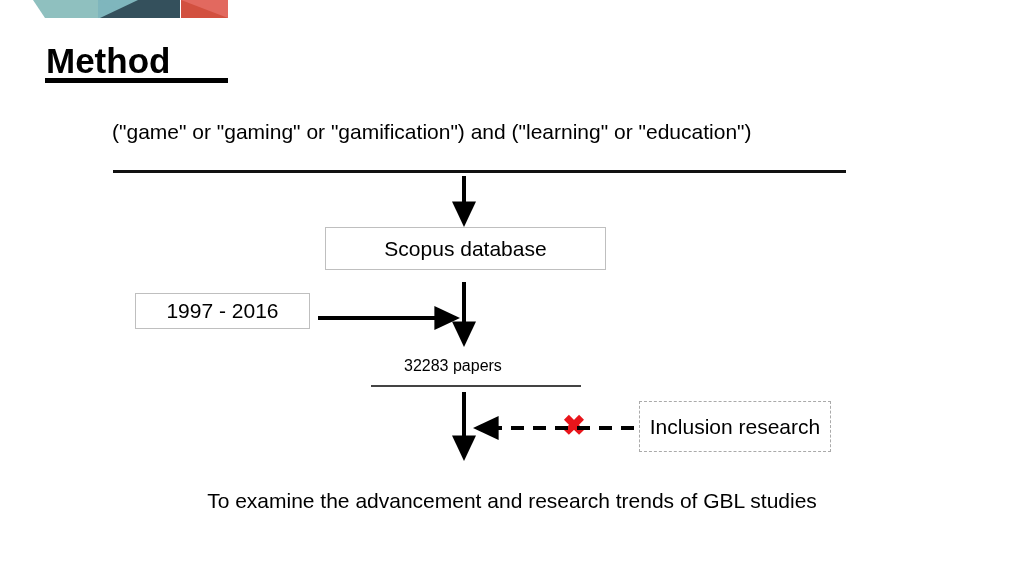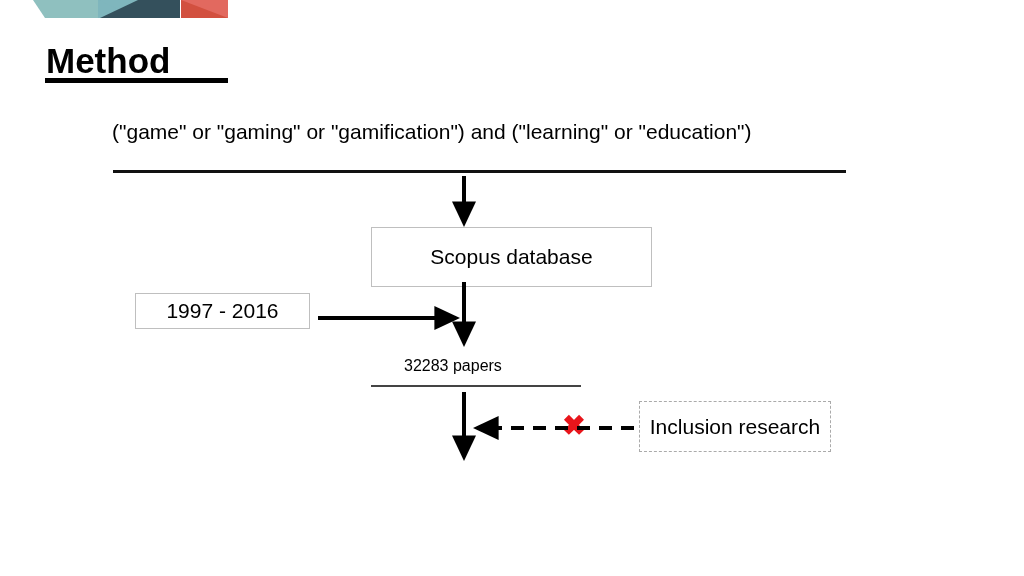--- a/index.html
+++ b/index.html
@@ -80,22 +80,21 @@
     border: 1px solid #bfbfbf;
   }
   .box-dashed {
     border: 1px dashed #aaaaaa;
   }
 
   #scopus-box {
     left: 325px;
     top: 227px;
     width: 281px;
-    height: 60px;
-    margin-left: 46px;
+    height: 43px;
   }
   #years-box {
     left: 135px;
     top: 293px;
     width: 175px;
     height: 36px;
   }
   #criteria-box {
     left: 639px;
     top: 401px;
@@ -250,13 +249,14 @@
   <line x1="464" y1="282" x2="464" y2="343" stroke="#000000" stroke-width="4" marker-end="url(#ah)"></line>
 
   <line x1="318" y1="318" x2="456" y2="318" stroke="#000000" stroke-width="4" marker-end="url(#ah)"></line>
 
   <line x1="464" y1="392" x2="464" y2="457" stroke="#000000" stroke-width="4" marker-end="url(#ah)"></line>
 
   <line x1="634" y1="428" x2="477" y2="428" stroke="#000000" stroke-width="4" stroke-dasharray="13 9" marker-end="url(#ah)"></line>
 </svg>
 
 <div class="outcome">
+  <div>To examine the advancement and research trends of GBL studies</div>
 </div>
 
 </body></html>

